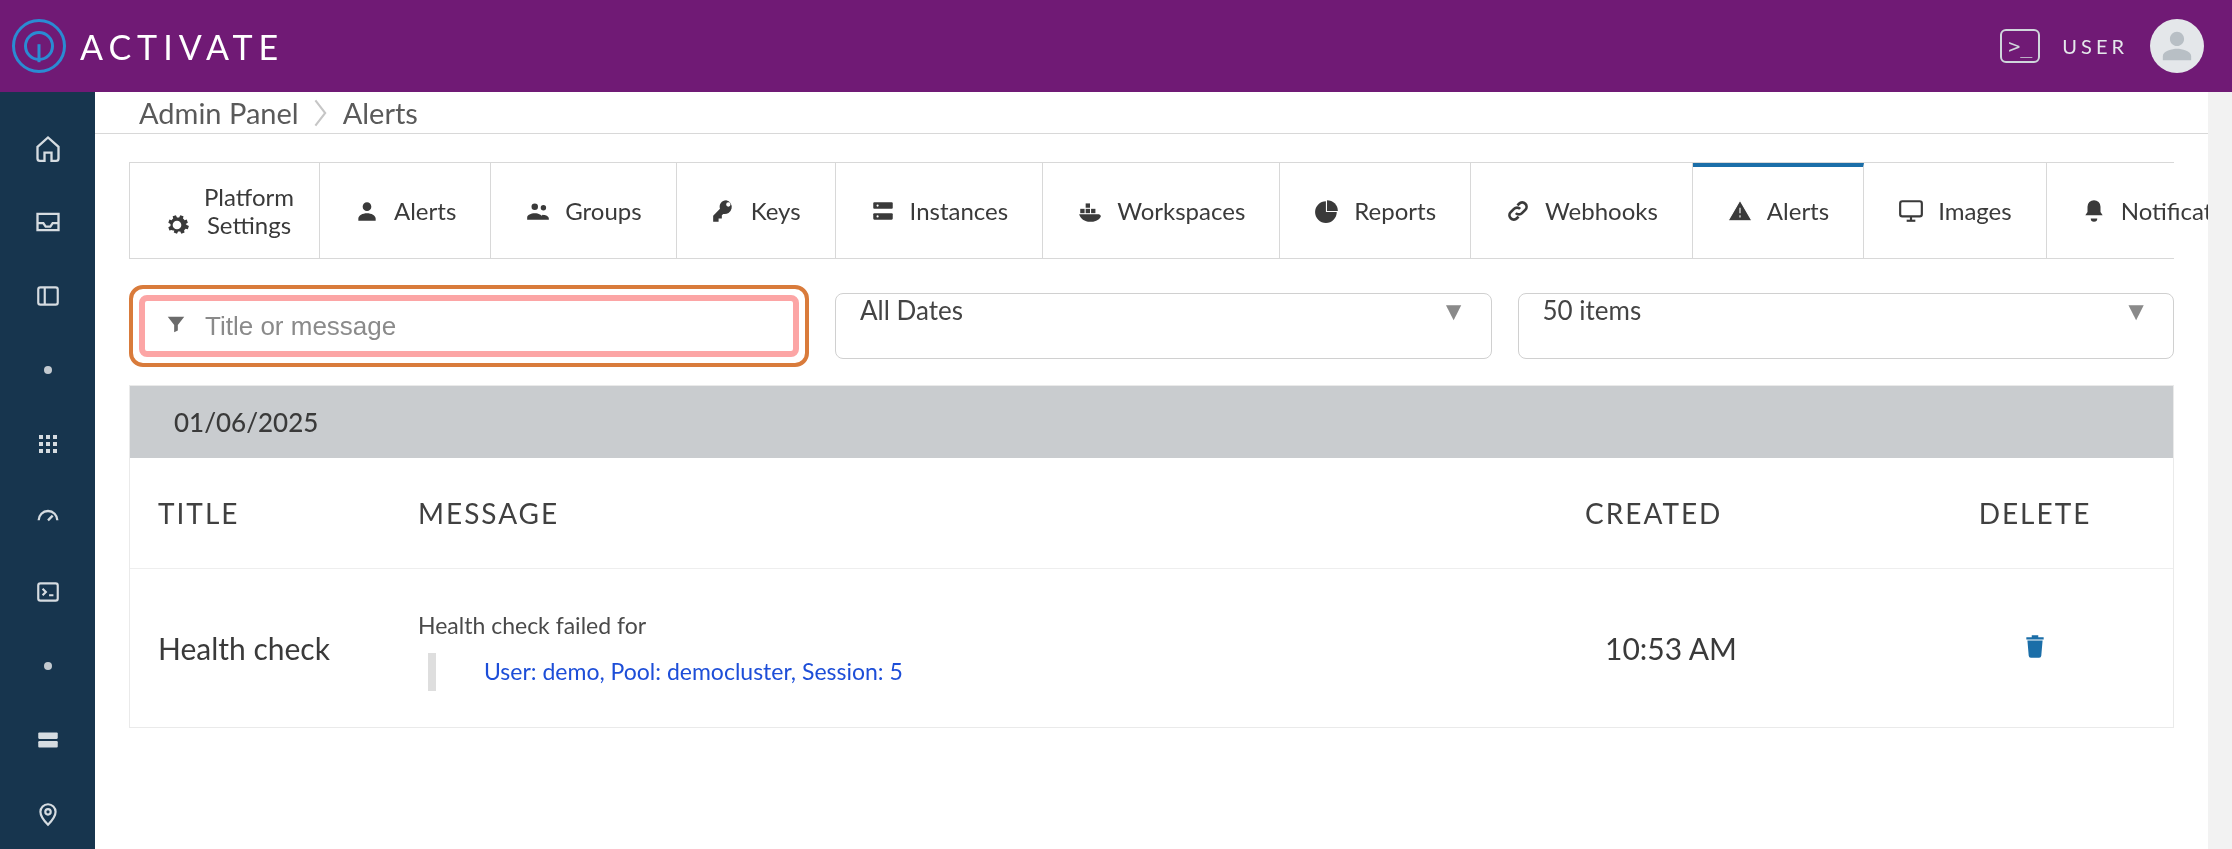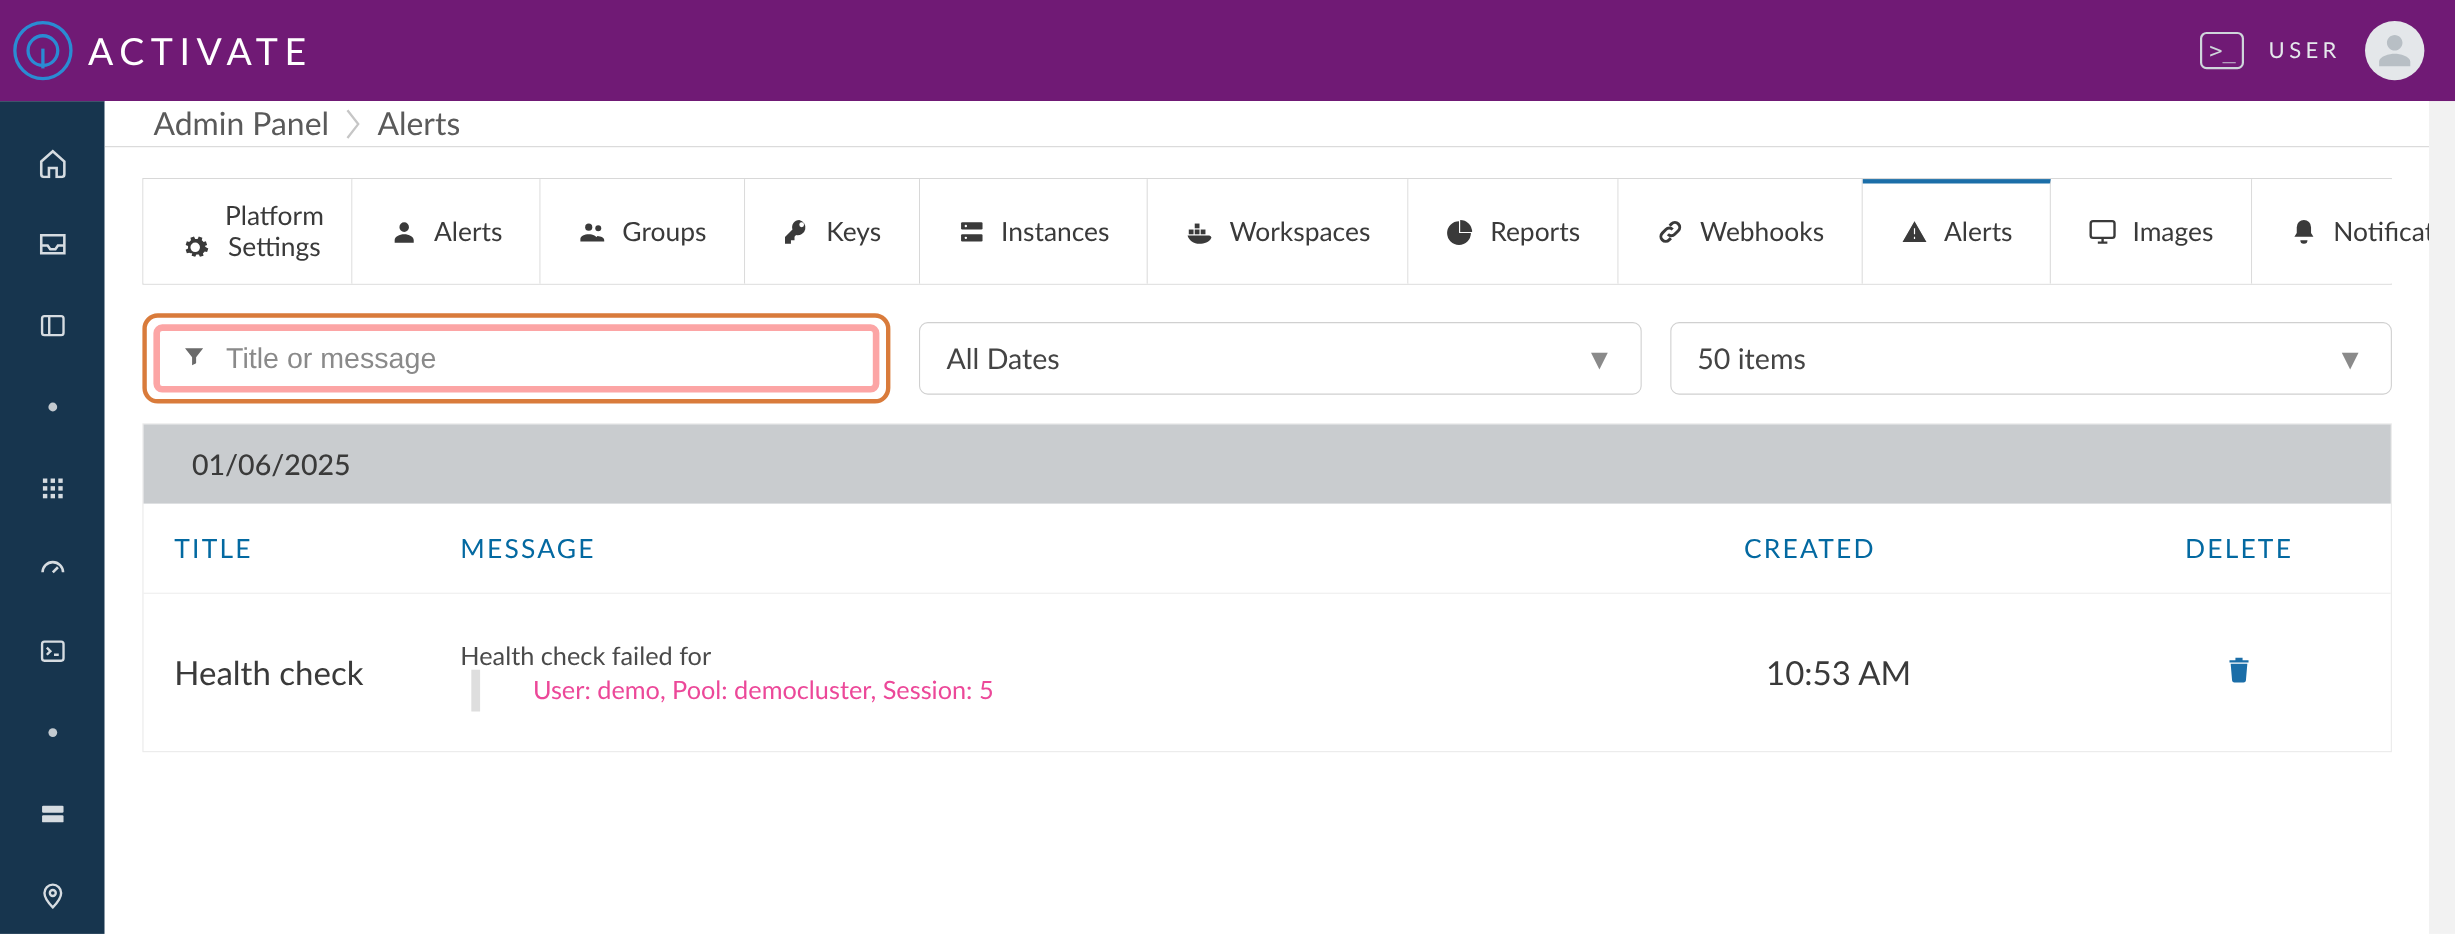--- a/index.html
+++ b/index.html
@@ -147,61 +147,61 @@
     border:none; outline:none; font-size: 26px; flex:1; color:#555;
   }
   .filter-input input::placeholder { color:#8a8a8a; }
   .filter-icon { color:#6b6b6b; }
 
   .select {
     flex: 1;
     border: 1px solid #d0d0d0;
     border-radius: 8px;
     height: 66px;
-    display:flex; align-items:center; justify-content:space-between;
+    display:flex; align-items:flex-start; justify-content:space-between;
     padding: 0 24px;
     font-size: 26px;
     color:#444;
     cursor:pointer;
     background:#fff;
   }
   .select .caret { color:#8a8a8a; }
 
   
   .table-area { margin: 0 34px 0 34px; border:1px solid #eaeaea;}
   .date-group {
     background:#c9cccf;
     padding: 20px 44px;
     font-size: 26px;
     font-weight: 500;
     color:#3a3a3a;
   }
   .thead {
     display:grid;
     grid-template-columns: 260px 1fr 340px 220px;
-    padding: 26px 28px;
-    font-size: 24px;
+    padding: 38px 28px;
+    font-size: 28px;
     letter-spacing: 2px;
-    color:#0369a1;
+    color:#404040;
   }
   .thead .th:last-child { text-align:center; }
   .row {
     display:grid;
     grid-template-columns: 260px 1fr 340px 220px;
     padding: 42px 28px;
     align-items:center;
     border-top:1px solid #eee;
   }
   .row .title-cell { font-size: 30px; color:#3a3a3a; }
   .msg-cell { font-size: 23px; color:#4a4a4a; }
   .msg-sub {
-    margin-top: 3px;
+    margin-top: 18px;
     padding-left: 66px;
     position:relative;
-    color:#ec4899;
+    color:#1d4ed8;
   }
   .msg-sub::before{
     content:""; position:absolute; left:10px; top:-4px; width:8px; height:38px;
     background:#dedede;
   }
   .created-cell { font-size: 30px; color:#3a3a3a; text-align:left; padding-left:20px;}
   .delete-cell { text-align:center; }
   .trash { color:#1b6ea8; cursor:pointer; display:inline-flex;}
 
   

